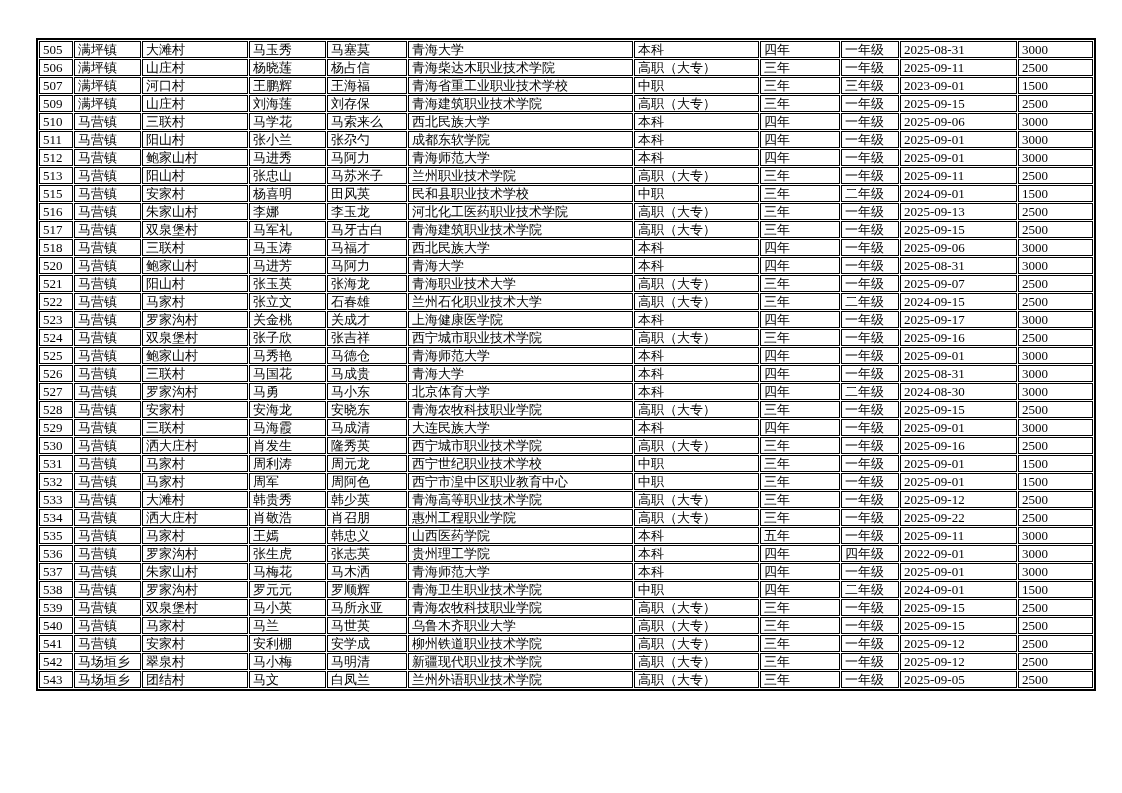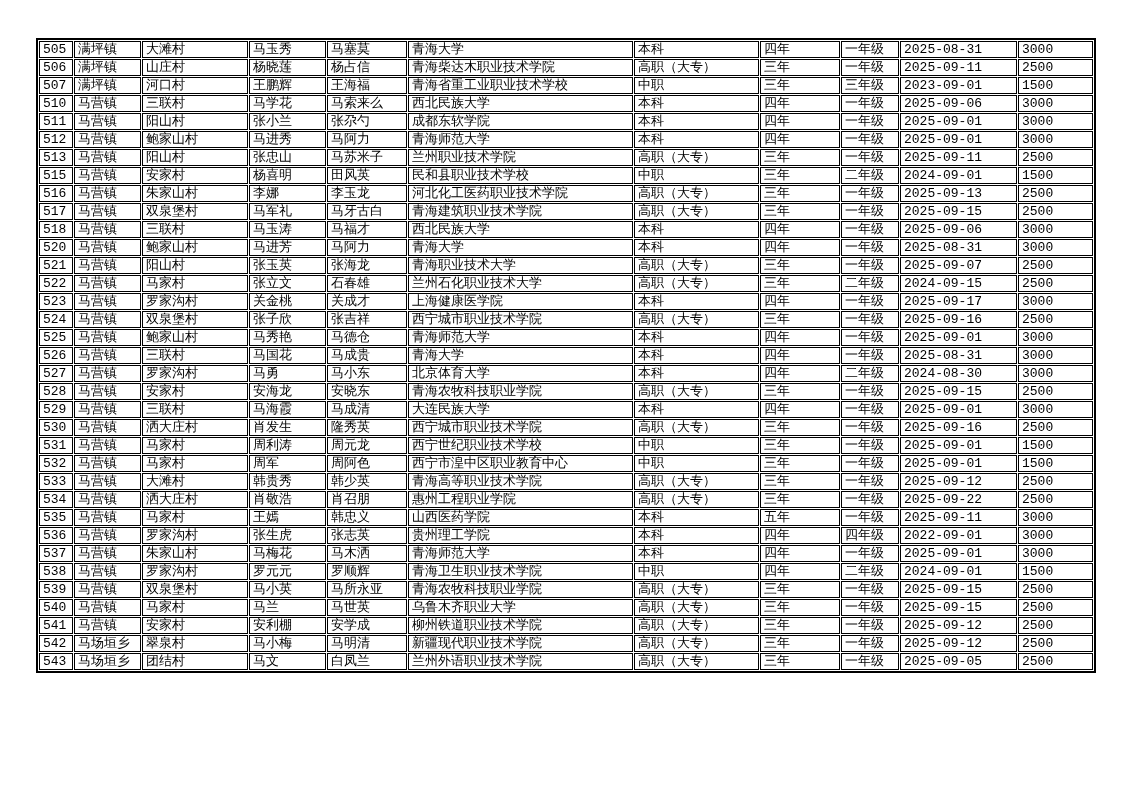--- a/index.html
+++ b/index.html
@@ -6,21 +6,21 @@
     margin: 0;
     padding: 0;
     background: #ffffff;
   }
   .page {
     position: relative;
     width: 1122px;
     height: 793px;
     background: #ffffff;
     overflow: hidden;
-    font-family: Liberation Mono, monospace;
+    font-family: Liberation Serif, serif;
   }
   table.grid {
     position: absolute;
     left: 36px;
     top: 38px;
     border-collapse: separate;
     border-spacing: 1px;
     border: 2px solid #000000;
     background: #ffffff;
     table-layout: fixed;
@@ -103,20 +103,33 @@
           <td>王鹏辉</td>
           <td>王海福</td>
           <td>青海省重工业职业技术学校</td>
           <td>中职</td>
           <td>三年</td>
           <td>三年级</td>
           <td>2023-09-01</td>
           <td>1500</td>
         </tr>
         <tr>
+          <td>509</td>
+          <td>满坪镇</td>
+          <td>山庄村</td>
+          <td>刘海莲</td>
+          <td>刘存保</td>
+          <td>青海建筑职业技术学院</td>
+          <td>高职（大专）</td>
+          <td>三年</td>
+          <td>一年级</td>
+          <td>2025-09-15</td>
+          <td>2500</td>
+        </tr>
+        <tr>
           <td>510</td>
           <td>马营镇</td>
           <td>三联村</td>
           <td>马学花</td>
           <td>马索来么</td>
           <td>西北民族大学</td>
           <td>本科</td>
           <td>四年</td>
           <td>一年级</td>
           <td>2025-09-06</td>

